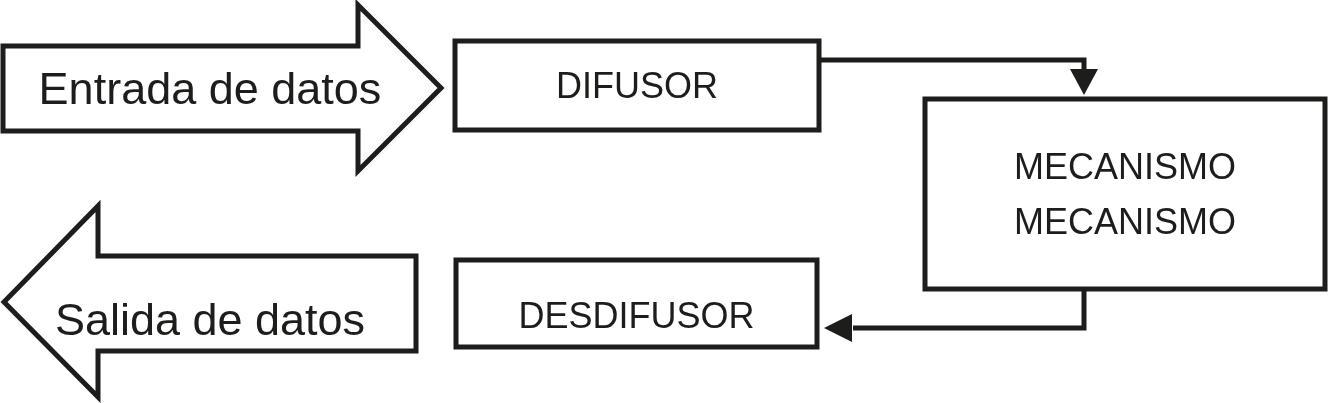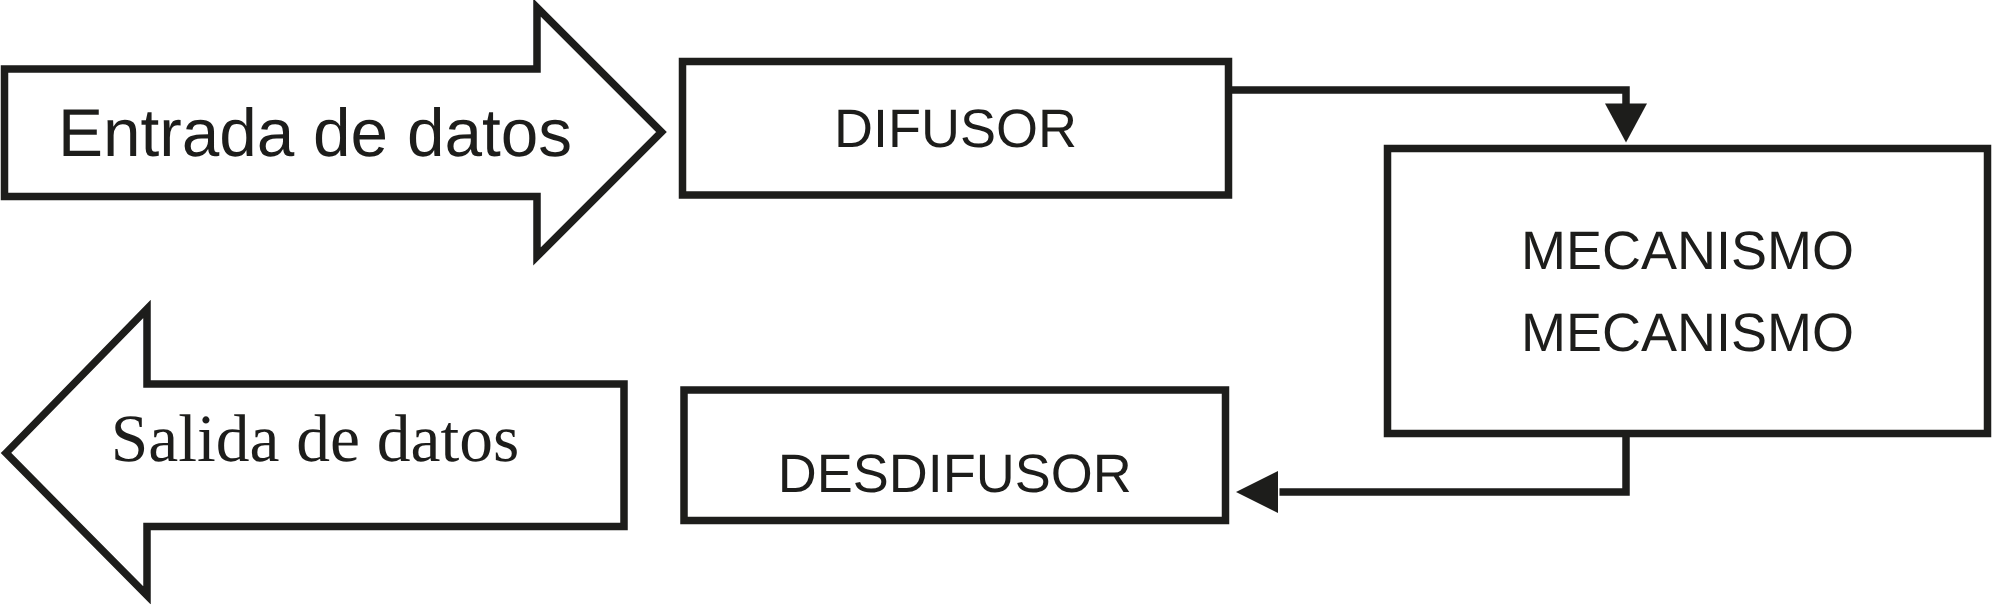--- a/index.html
+++ b/index.html
@@ -53,21 +53,21 @@
   }
   .label-boxtext {
     font-size: 36px;
     letter-spacing: 0px;
   }
   .label-entrada   { left: 0px;   top: 46px;  width: 420px; height: 85px;  }
   .label-difusor   { left: 455px; top: 41px;  width: 364px; height: 89px;  }
   .label-mecanismo { left: 925px; top: 99px;  width: 400px; height: 190px;
                      flex-direction: column; line-height: 55px; align-items: center; }
   .label-desdifusor{ left: 456px; top: 272px; width: 361px; height: 87px;  }
-  .label-salida    { left: 10px;  top: 244px; width: 400px; height: 95px; font-family: Liberation Serif, serif;  }
+  .label-salida    { left: 10px;  top: 272px; width: 400px; height: 95px;  }
 </style>
 </head>
 <body>
 
 <div class="canvas">
 
   <svg class="diagram-svg" viewBox="0 0 1337 403" xmlns="http://www.w3.org/2000/svg">
 
     <path class="shape" d="M 3 46 L 358 46 L 358 5 L 441 88 L 358 171 L 358 131 L 3 131 Z"></path>
 

